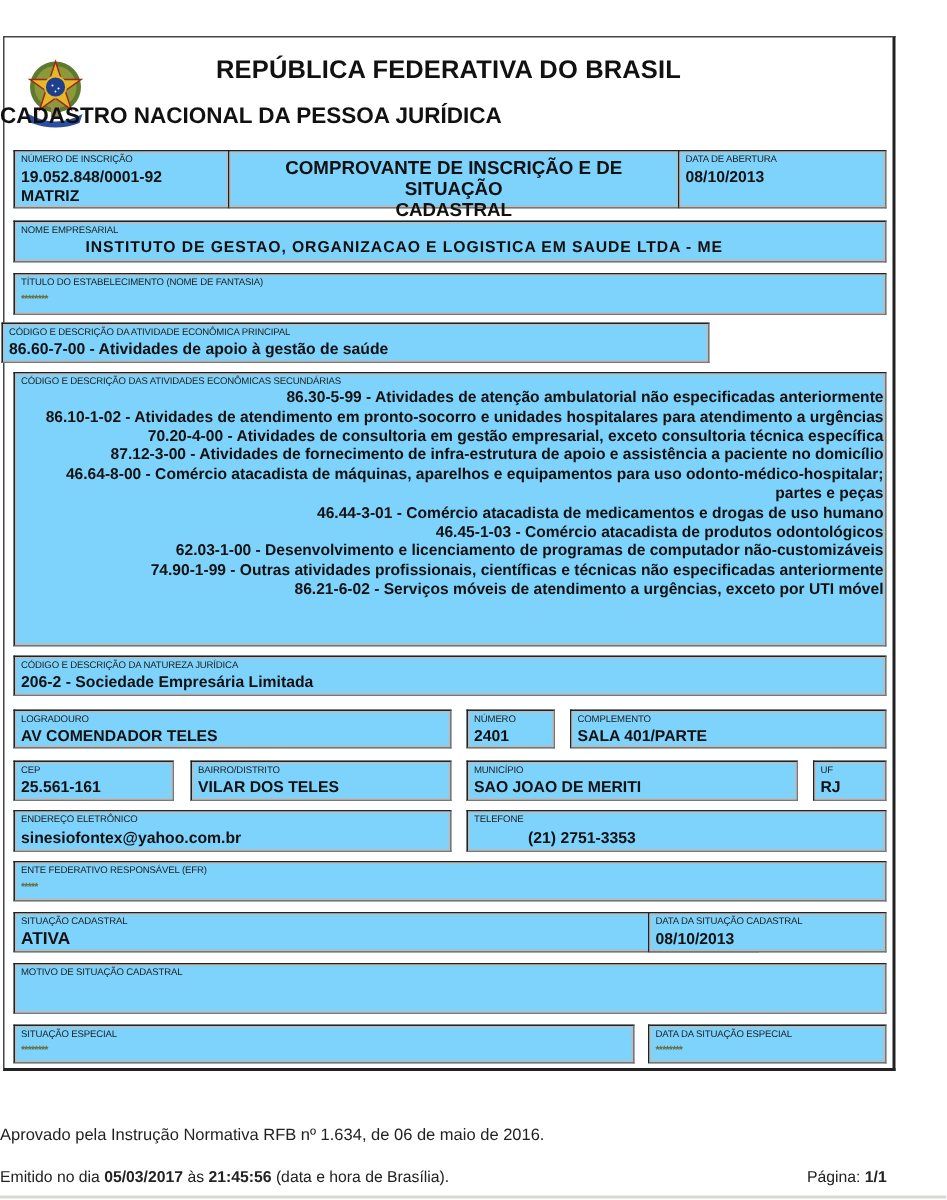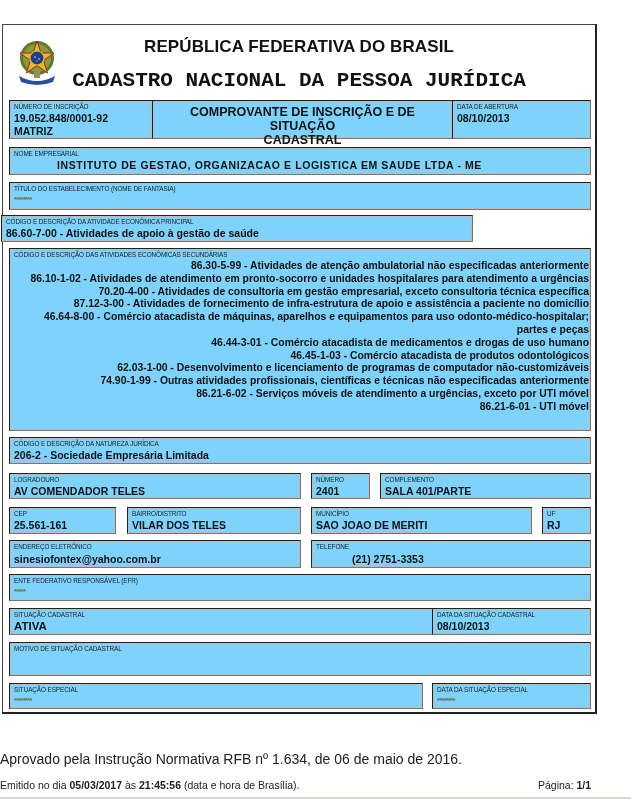--- a/index.html
+++ b/index.html
@@ -3,32 +3,32 @@
 <meta charset="utf-8">
 <style>
   html, body { margin:0; padding:0; background:#ffffff; }
   body { width:631px; height:800px; position:relative; overflow:hidden;
          font-family:"Liberation Sans", sans-serif; color:#111; }
   .frame { position:absolute; left:2px; top:24px; width:595px; height:690px;
            border:1px solid #444; border-right:2px solid #222; border-bottom:2px solid #222; box-sizing:border-box; background:#fff; }
   .emblem { position:absolute; left:15px; top:38px; width:44px; height:50px; }
   .title1 { position:absolute; left:0; width:598px; top:37px; text-align:center;
             font-size:17px; font-weight:bold; letter-spacing:0.1px; }
-  .title2 { position:absolute; left:0; width:598px; top:69px; text-align:center;
-            font-size:21px; font-weight:bold;font-family:Liberation Mono, monospace; }
+  .title2 { position:absolute; left:0; width:598px; top:69px; text-align:left;
+            font-size:15px; font-weight:bold; }
   .box { position:absolute; border:1px solid #222; border-right:1px solid #777; border-bottom:1px solid #777;
          box-sizing:border-box; background:#7dd3fc; outline:1px solid #bbb; outline-offset:-2px; }
   .box .lbl { position:absolute; left:4px; top:2px; font-size:6.4px; color:#222; white-space:nowrap; letter-spacing:-0.1px; }
   .box .val { position:absolute; left:4px; top:11px; font-size:10.5px; font-weight:bold; white-space:nowrap; }
   .box .val.wide { letter-spacing:0.6px;padding-left:43px; }
   .box .stars { position:absolute; left:4px; top:13px; font-size:7px; font-weight:bold; color:#6b6b3c; letter-spacing:-0.5px; }
   .comp { font-size:12.5px; font-weight:bold; text-align:center; position:absolute; left:6px; right:6px; top:4px; line-height:14px; }
   .sec-list { position:absolute; left:4px; top:11px; font-size:10.4px; font-weight:bold; line-height:12.8px; width:575px; }
   .sec-list div { white-space:normal;text-align:right; }
-  .footer1 { position:absolute; left:0; top:751px; font-size:14px; color:#222; }
+  .footer1 { position:absolute; left:0; top:751px; font-size:11px; color:#222; }
   .footer2 { position:absolute; left:0; top:779px; font-size:10.5px; color:#222; }
   .footer2 b, .page b { font-weight:bold; }
   .page { position:absolute; left:538px; top:779px; font-size:10.5px; color:#222; }
   .bottom-line { position:absolute; left:0; top:797px; width:631px; height:2px; background:#d8d8d0; }
 </style>
 </head>
 <body>
 
 <div class="frame"></div>
 
@@ -84,21 +84,20 @@
     <div>86.30-5-99 - Atividades de atenção ambulatorial não especificadas anteriormente</div>
     <div>86.10-1-02 - Atividades de atendimento em pronto-socorro e unidades hospitalares para atendimento a urgências</div>
     <div>70.20-4-00 - Atividades de consultoria em gestão empresarial, exceto consultoria técnica específica</div>
     <div>87.12-3-00 - Atividades de fornecimento de infra-estrutura de apoio e assistência a paciente no domicílio</div>
     <div>46.64-8-00 - Comércio atacadista de máquinas, aparelhos e equipamentos para uso odonto-médico-hospitalar; partes e peças</div>
     <div>46.44-3-01 - Comércio atacadista de medicamentos e drogas de uso humano</div>
     <div>46.45-1-03 - Comércio atacadista de produtos odontológicos</div>
     <div>62.03-1-00 - Desenvolvimento e licenciamento de programas de computador não-customizáveis</div>
     <div>74.90-1-99 - Outras atividades profissionais, científicas e técnicas não especificadas anteriormente</div>
     <div>86.21-6-02 - Serviços móveis de atendimento a urgências, exceto por UTI móvel</div>
-    <div>86.21-6-01 - UTI móvel</div>
   </div>
 </div>
 
 <div class="box" style="left:9px; top:437px; width:582px; height:27px;">
   <span class="lbl">CÓDIGO E DESCRIÇÃO DA NATUREZA JURÍDICA</span>
   <span class="val">206-2 - Sociedade Empresária Limitada</span>
 </div>
 
 <div class="box" style="left:9px; top:473px; width:292px; height:26px;">
   <span class="lbl">LOGRADOURO</span>

